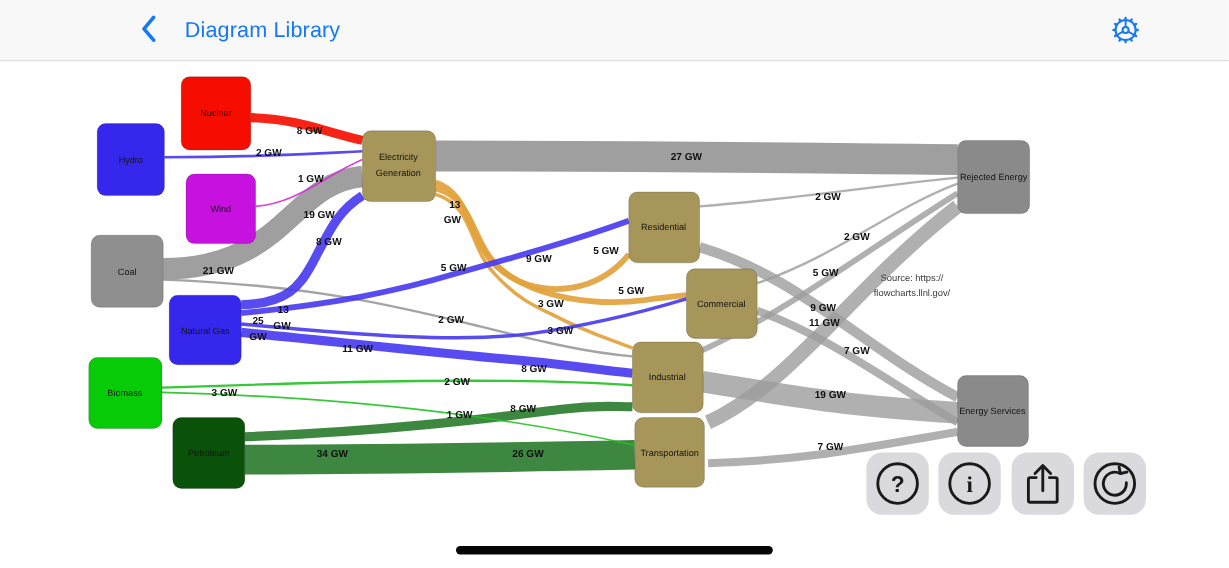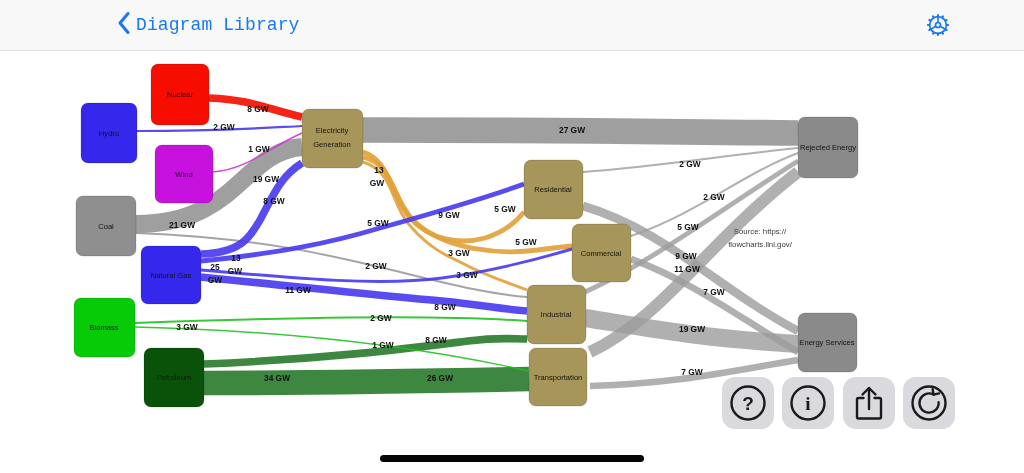--- a/index.html
+++ b/index.html
@@ -3,21 +3,21 @@
 <meta charset="utf-8">
 <style>
   html,body{margin:0;padding:0;background:#fff;width:1024px;height:473px;overflow:hidden;
     font-family:"Liberation Sans", sans-serif;-webkit-font-smoothing:antialiased;}
   #stage{position:relative;width:1024px;height:473px;background:#ffffff;}
 
   
   .navbar{position:absolute;left:0;top:0;width:1024px;height:50px;background:#f8f8f8;
     border-bottom:1px solid #dedee0;z-index:5;}
   .back-btn{position:absolute;left:117px;top:0;height:50px;display:flex;align-items:center;
-    gap:6px;color:#1678f2;cursor:pointer;background:none;border:none;padding:0;font-family:Liberation Mono, monospace;}
+    gap:24px;color:#1678f2;cursor:pointer;background:none;border:none;padding:0;}
   .back-title{font-size:18px;color:#1678f2;letter-spacing:.1px;}
   .gear-btn{position:absolute;left:924px;top:11px;width:28px;height:28px;background:none;border:none;
     padding:0;cursor:pointer;}
 
   
   #sankey{position:absolute;left:0;top:0;z-index:1;}
   .node-label{font-size:7.6px;fill:#141414;}
   .flow-label{font-size:8.4px;font-weight:bold;fill:#101010;}
   .src-note{font-size:7.8px;fill:#3a3a3a;}
 

